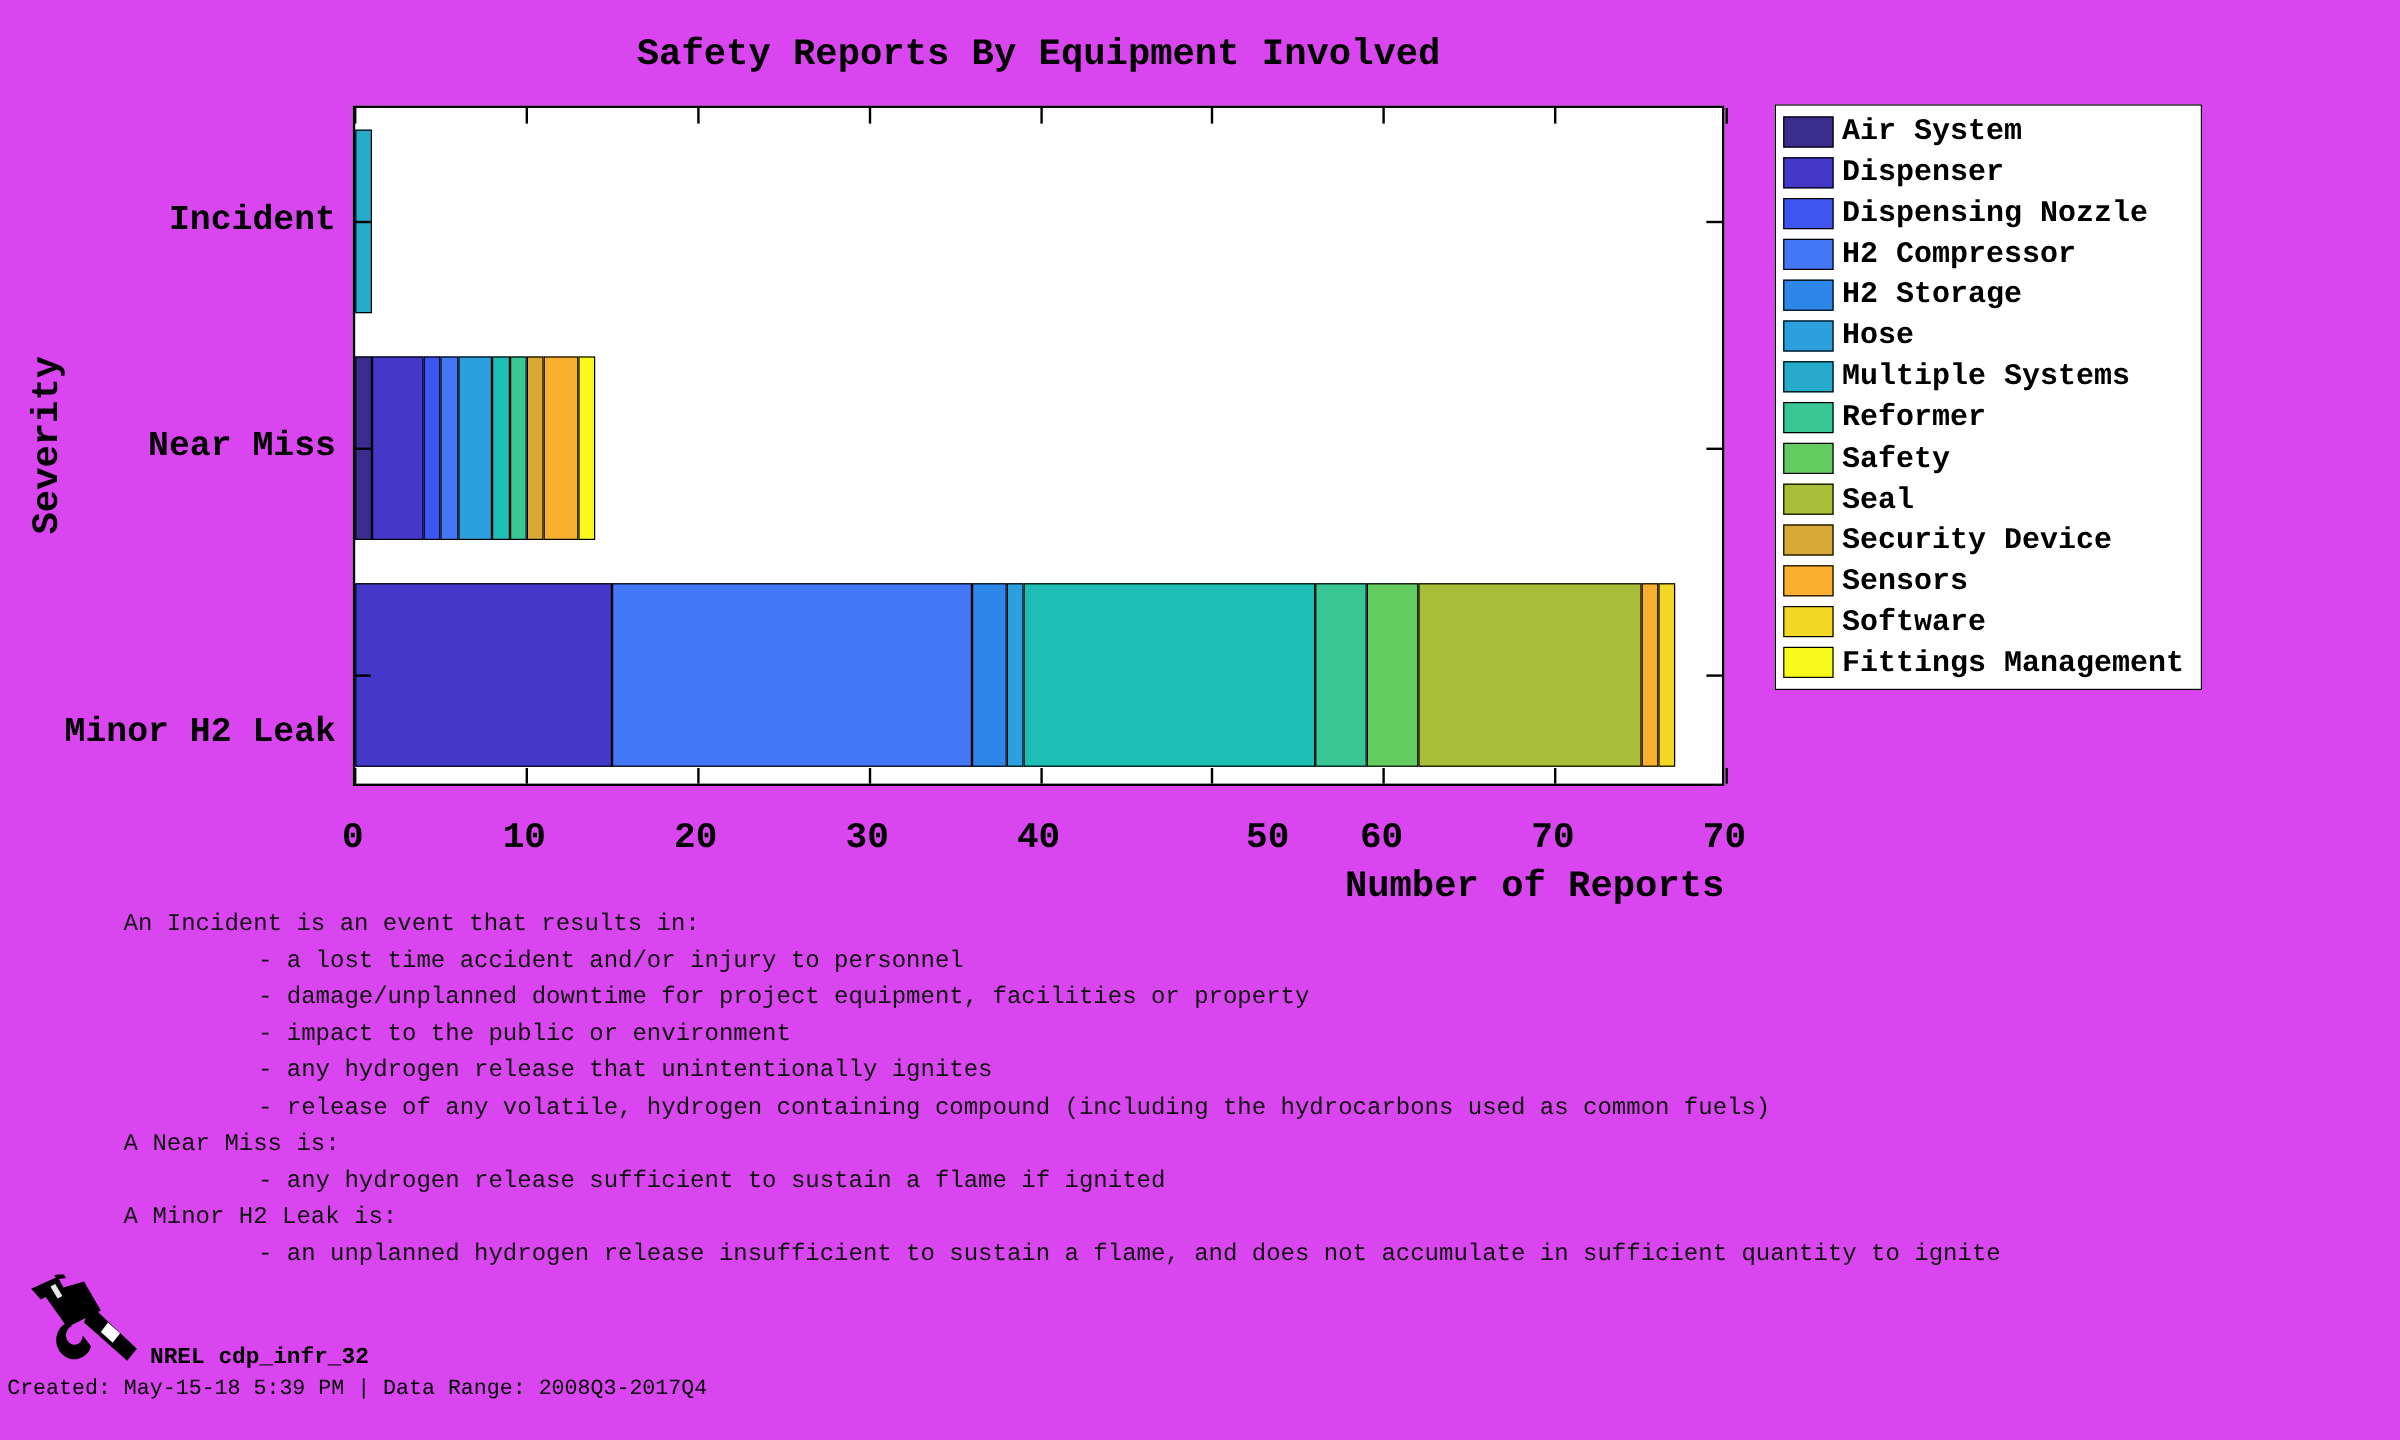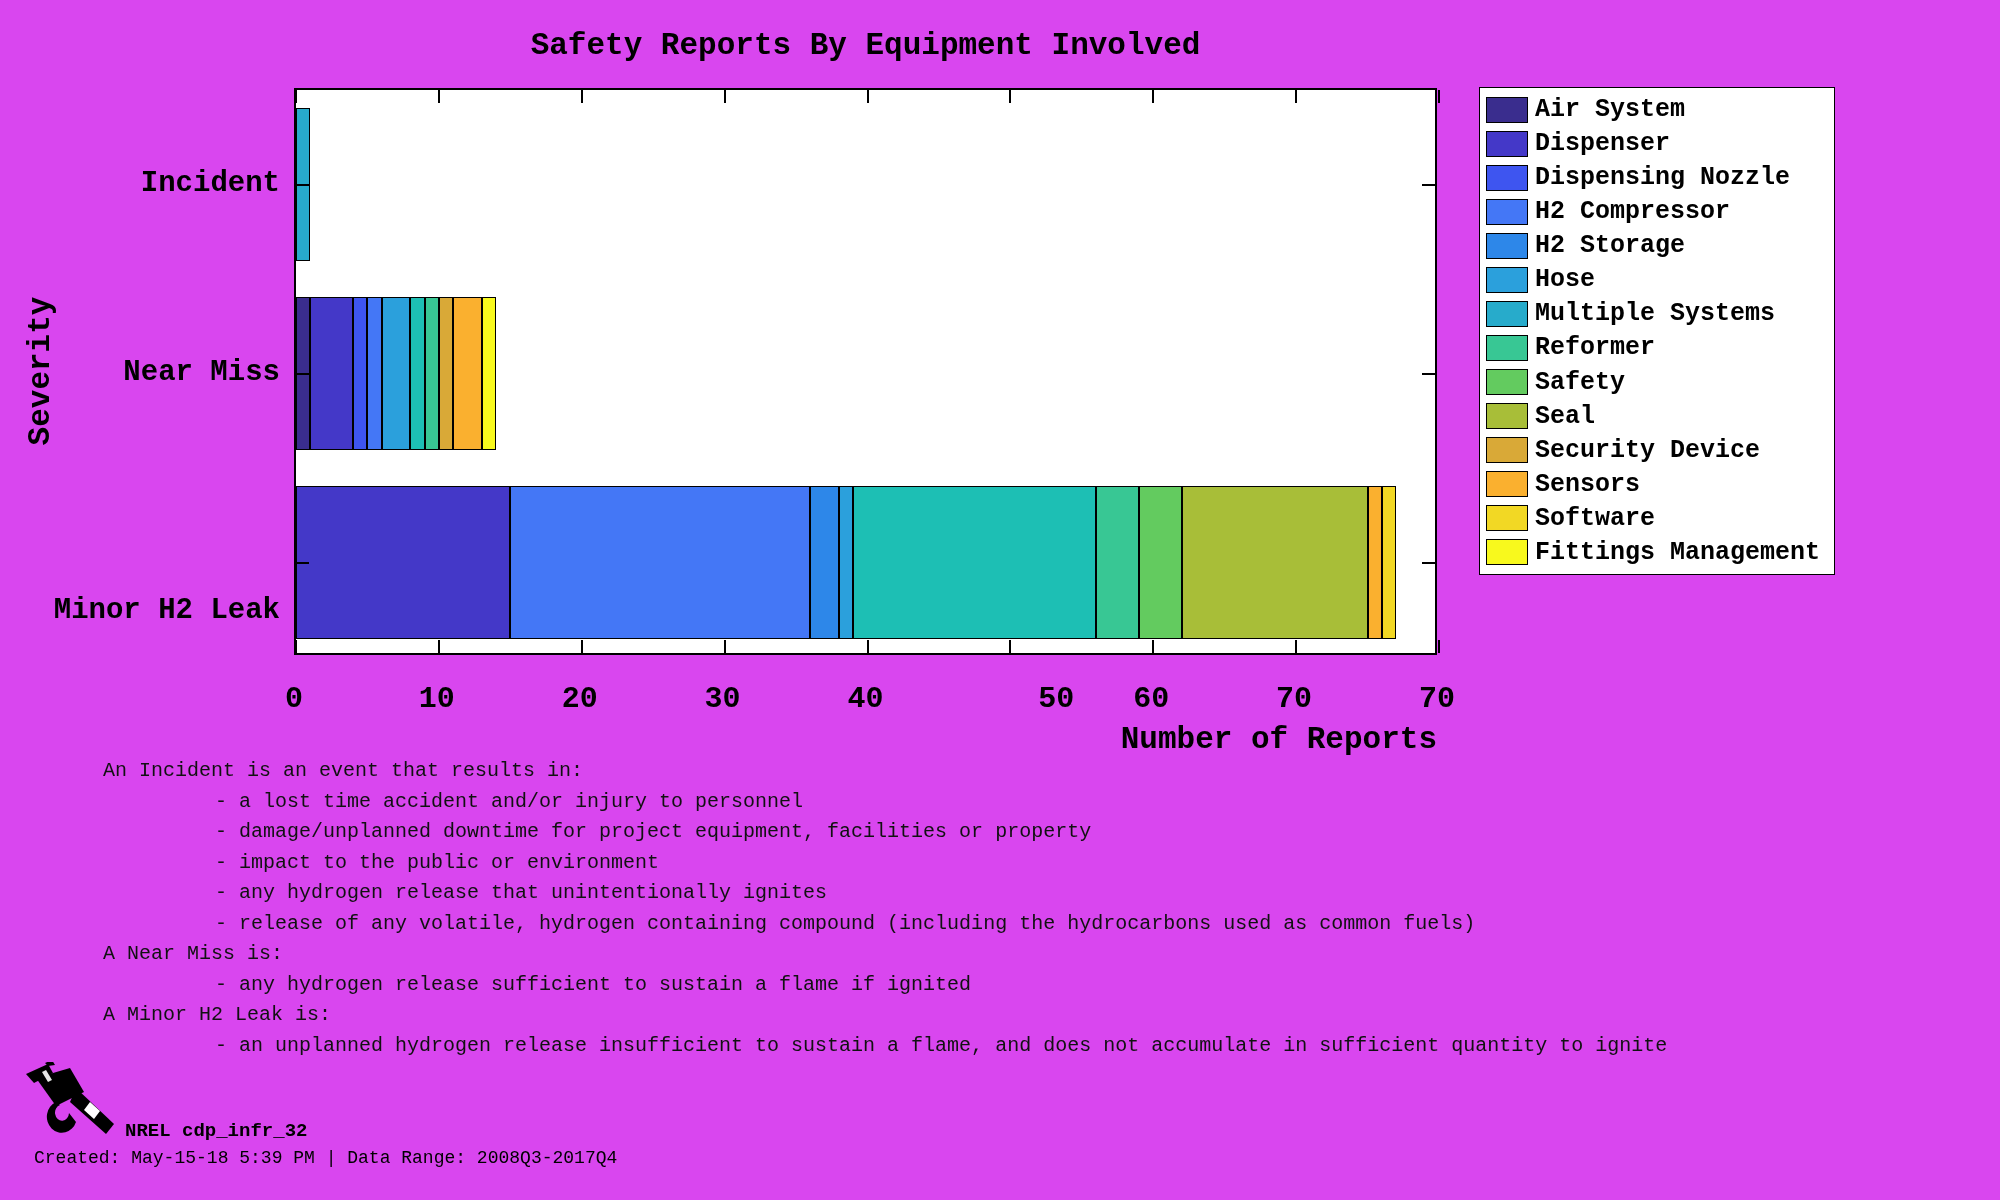--- a/index.html
+++ b/index.html
@@ -24,21 +24,21 @@
   .legend{position:absolute;left:1479px;top:87px;width:356px;height:488px;border:1.5px solid #000;
           box-sizing:border-box;background:#fff;padding:7px 6px;display:flex;
           flex-direction:column;justify-content:space-between;}
   .legend-row{display:flex;align-items:center;height:29px;}
   .legend-swatch{width:42px;height:26px;border:1.5px solid #000;box-sizing:border-box;flex:0 0 auto;}
   .legend-text{margin-left:7px;font-size:25px;font-weight:bold;white-space:nowrap;}
   .notes{position:absolute;left:103px;top:756px;font-size:20px;line-height:30.5px;color:#111;}
   .note-line{white-space:nowrap;}
   .note-indent{padding-left:112px;}
   .brand{position:absolute;left:125px;top:1120px;font-size:19px;font-weight:bold;}
-  .created{position:absolute;left:6px;top:1148px;font-size:18px;margin-left:28px;}
+  .created{position:absolute;left:6px;top:1148px;font-size:18px;}
   .logo{position:absolute;left:18px;top:1062px;}
 </style>
 </head>
 <body>
 
 <div class="figure">
 
   <div class="title">Safety Reports By Equipment Involved</div>
 
   <div class="plot" id="plot">

